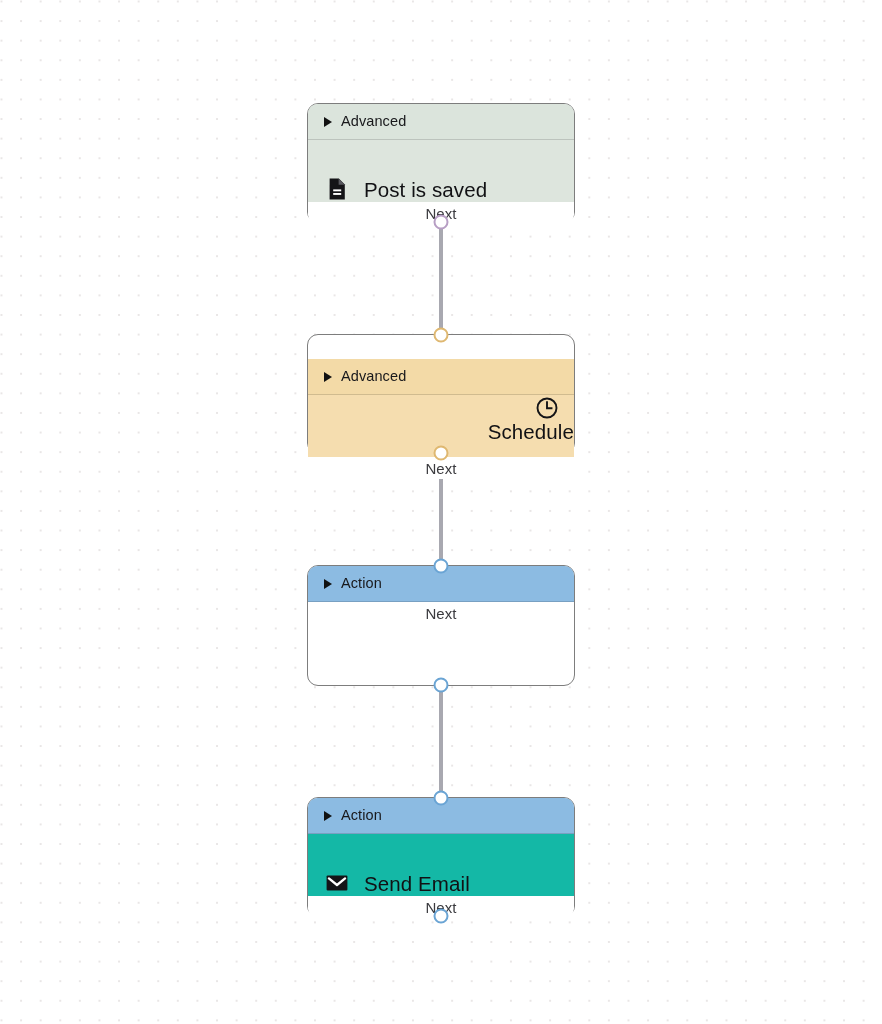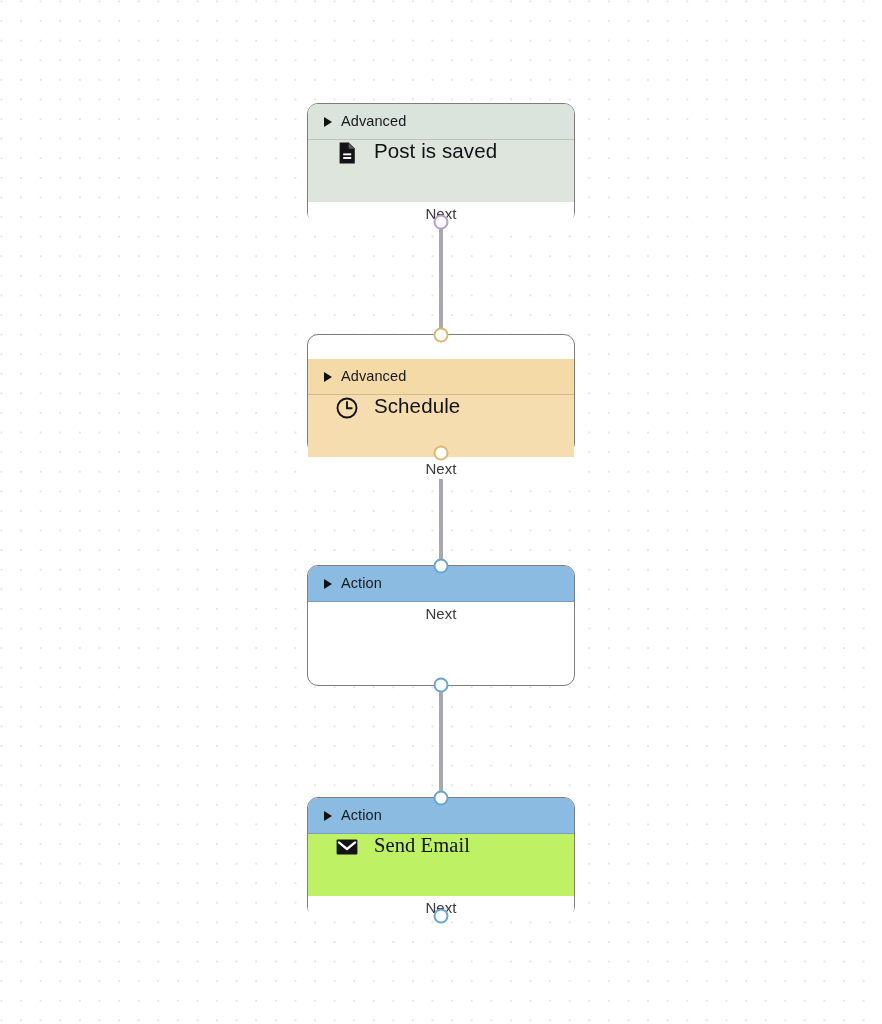--- a/index.html
+++ b/index.html
@@ -88,23 +88,23 @@
 
   .node-header-label {
     font-size: 14.5px;
     color: #18181b;
     letter-spacing: 0.1px;
     line-height: 1;
   }
 
   .node-body {
     display: flex;
-    align-items: flex-start;
+    align-items: flex-end;
     height: 62px;
-    padding: 0 0 0 26px;
+    padding: 0 0 0 16px;
     box-sizing: border-box;
   }
 
   .node-icon {
     width: 26px;
     height: 26px;
     flex: 0 0 auto;
     margin-right: 14px;
     display: flex;
     align-items: center;
@@ -188,21 +188,21 @@
           </div>
         </div>
         <div class="port port-out" style="border-color: rgb(183, 158, 196);"></div>
       </div>
       <div class="node" style="left: 307px; top: 334px; height: 120px; border-color: rgb(125, 125, 125);">
         <div class="node-inner">
           <div class="node-header" style="background: rgb(243, 218, 167); margin-top: 24px;">
             <span class="disclosure"></span>
             <span class="node-header-label">Advanced</span>
           </div>
-          <div class="node-body" style="background: rgb(245, 221, 175);">
+          <div class="node-body" style="background: rgb(245, 221, 175); flex-direction: column;">
             <span class="node-icon">
               <svg viewBox="0 0 24 24" width="24" height="24">
       <circle cx="12" cy="12" r="9.5" fill="none" stroke="#141417" stroke-width="1.9"></circle>
       <path d="M12 6.2v6.1h4.5" fill="none" stroke="#141417" stroke-width="1.9" stroke-linecap="square" stroke-linejoin="miter"></path>
     </svg>
             </span>
             <span class="node-title">Schedule</span>
           </div>
           <div class="node-footer">
             <span class="node-footer-label">Next</span>
@@ -223,21 +223,21 @@
         </div>
         <div class="port port-in" style="border-color: rgb(106, 164, 212);"></div>
         <div class="port port-out" style="border-color: rgb(106, 164, 212);"></div>
       </div>
       <div class="node" style="left: 307px; top: 797px; height: 120px; border-color: rgb(125, 125, 125);">
         <div class="node-inner">
           <div class="node-header" style="background: rgb(140, 187, 226);">
             <span class="disclosure"></span>
             <span class="node-header-label">Action</span>
           </div>
-          <div class="node-body" style="background: #bef264; font-family: Liberation Serif, serif;">
+          <div class="node-body" style="background: #14b8a6;">
             <span class="node-icon">
               <svg viewBox="0 0 24 24" width="24" height="24">
       <rect x="1.6" y="4.4" width="20.8" height="15.2" rx="1.1" fill="#141417"></rect>
       <path d="M3.9 7.4l8.1 6.6 8.1-6.6" fill="none" stroke="#ffffff" stroke-width="2.3" stroke-linecap="round" stroke-linejoin="round"></path>
     </svg>
             </span>
             <span class="node-title">Send Email</span>
           </div>
           <div class="node-footer">
             <span class="node-footer-label">Next</span>

